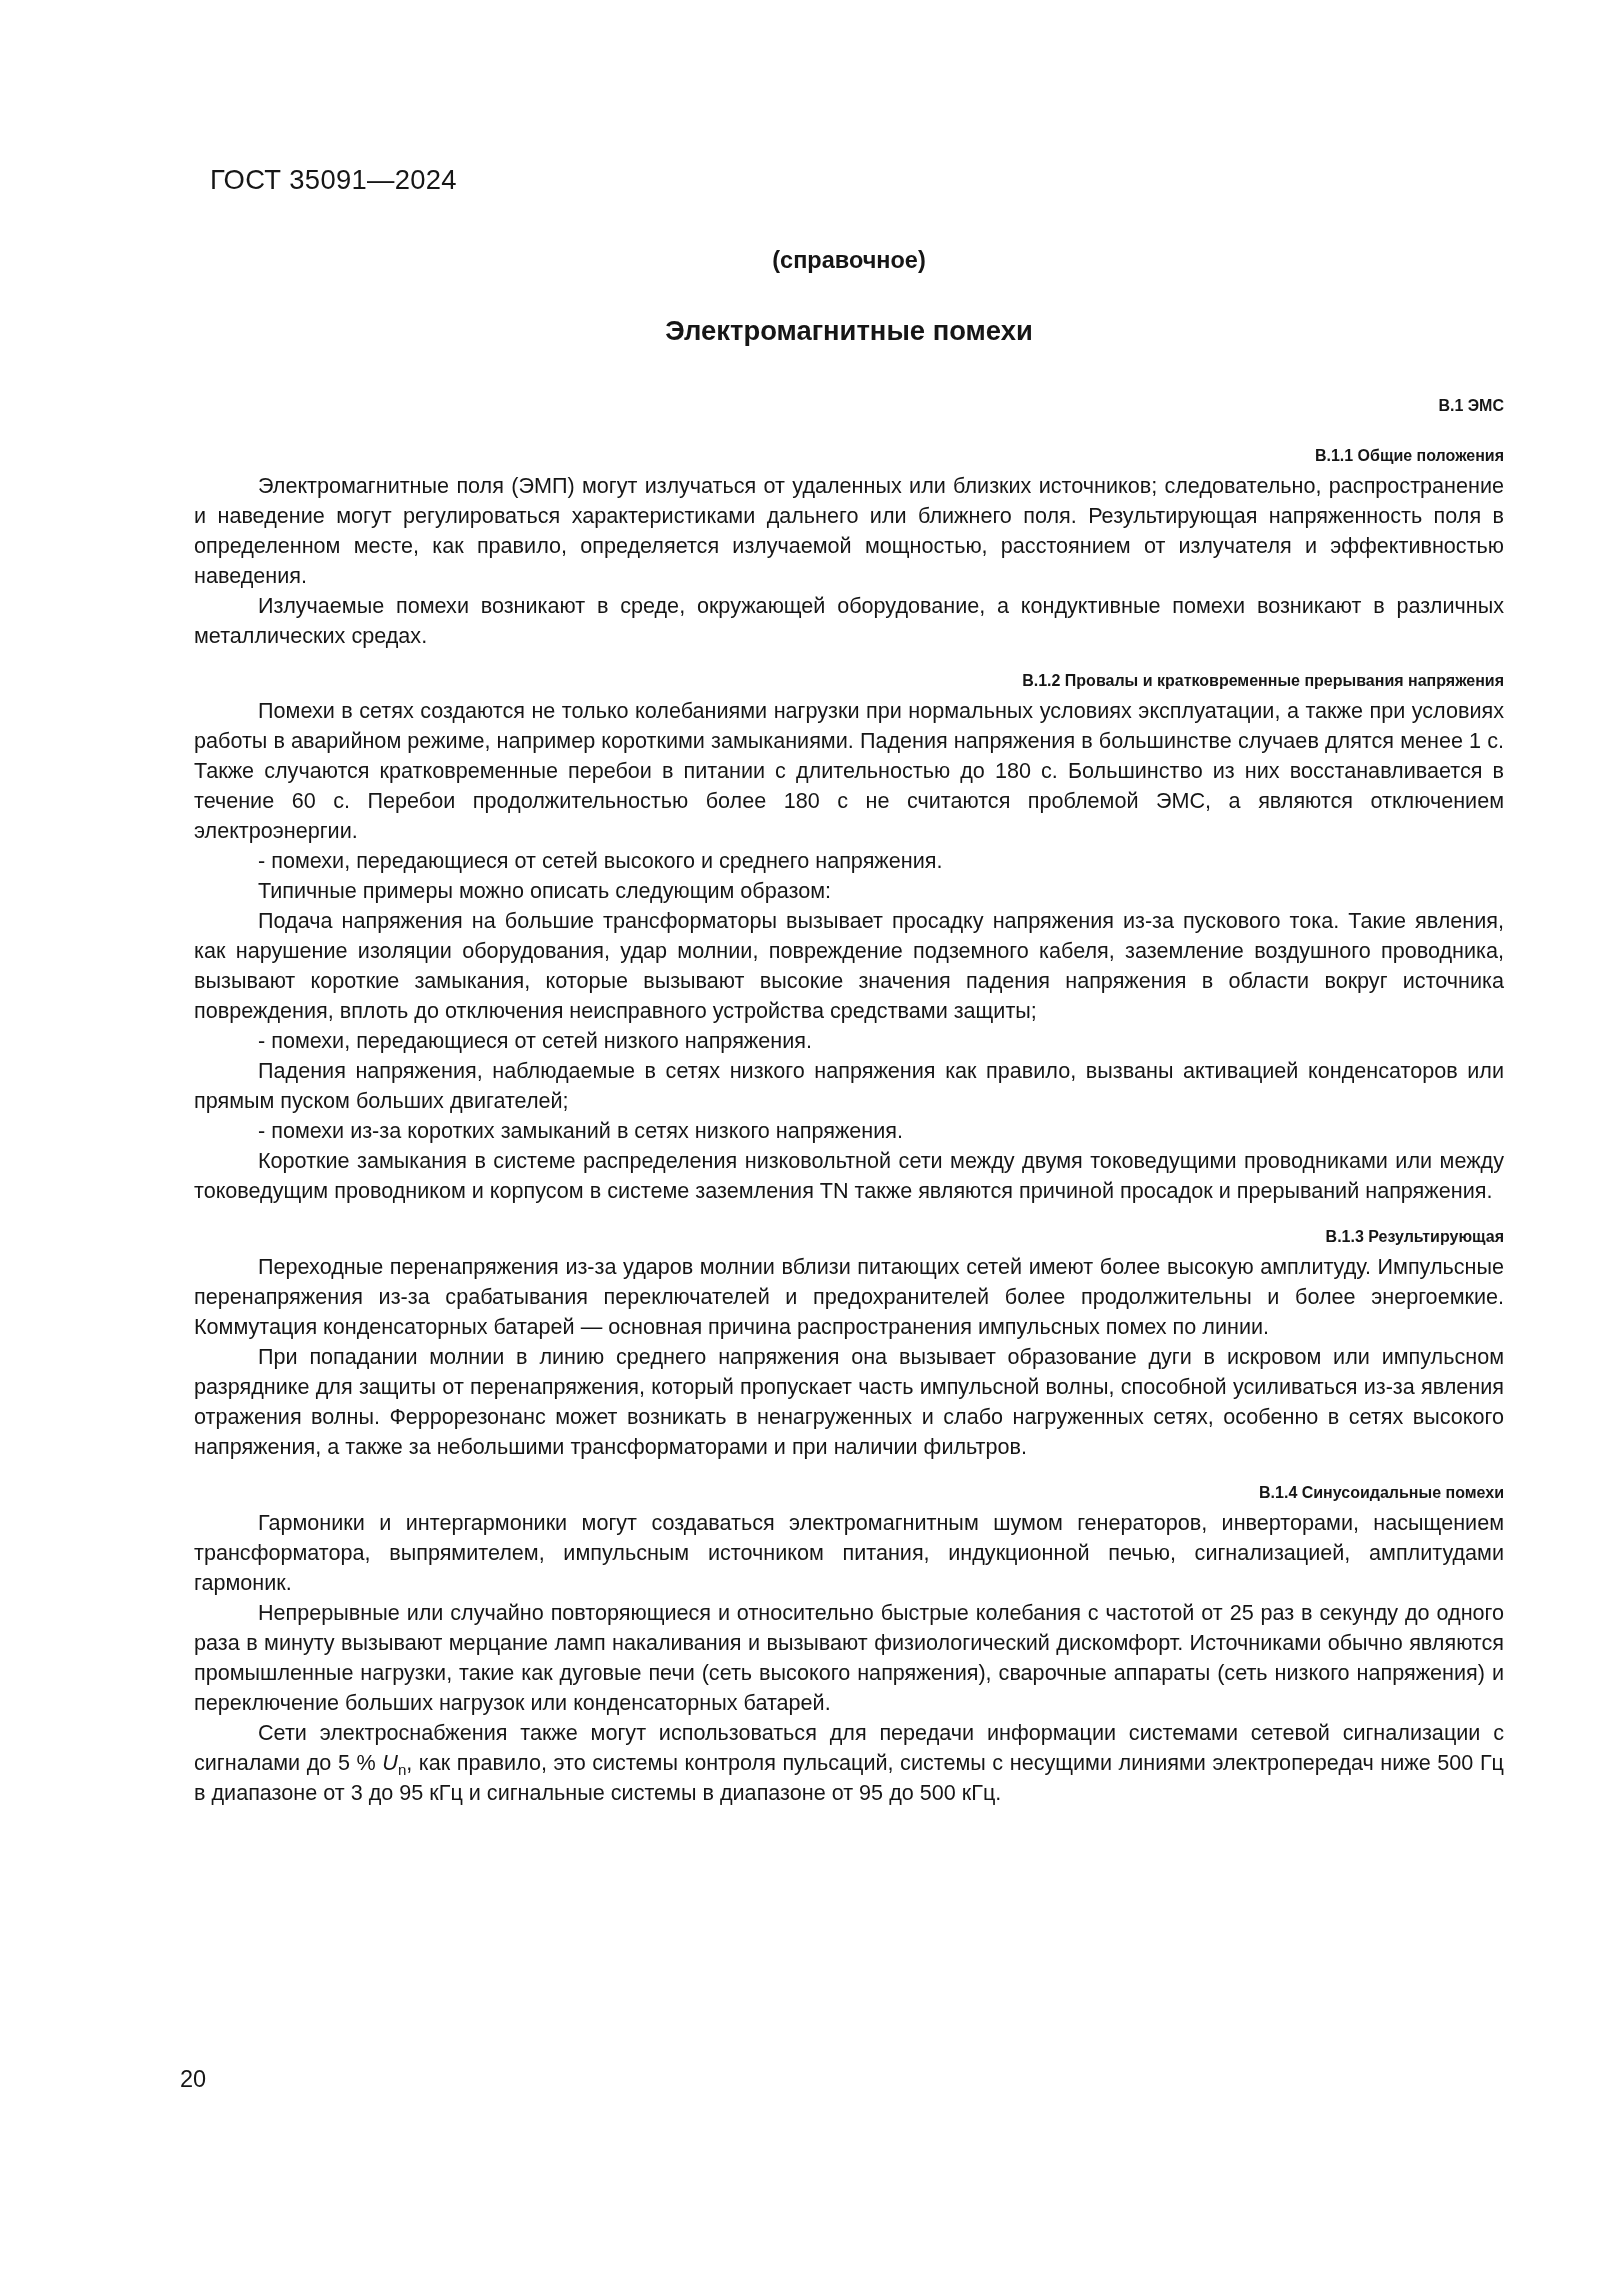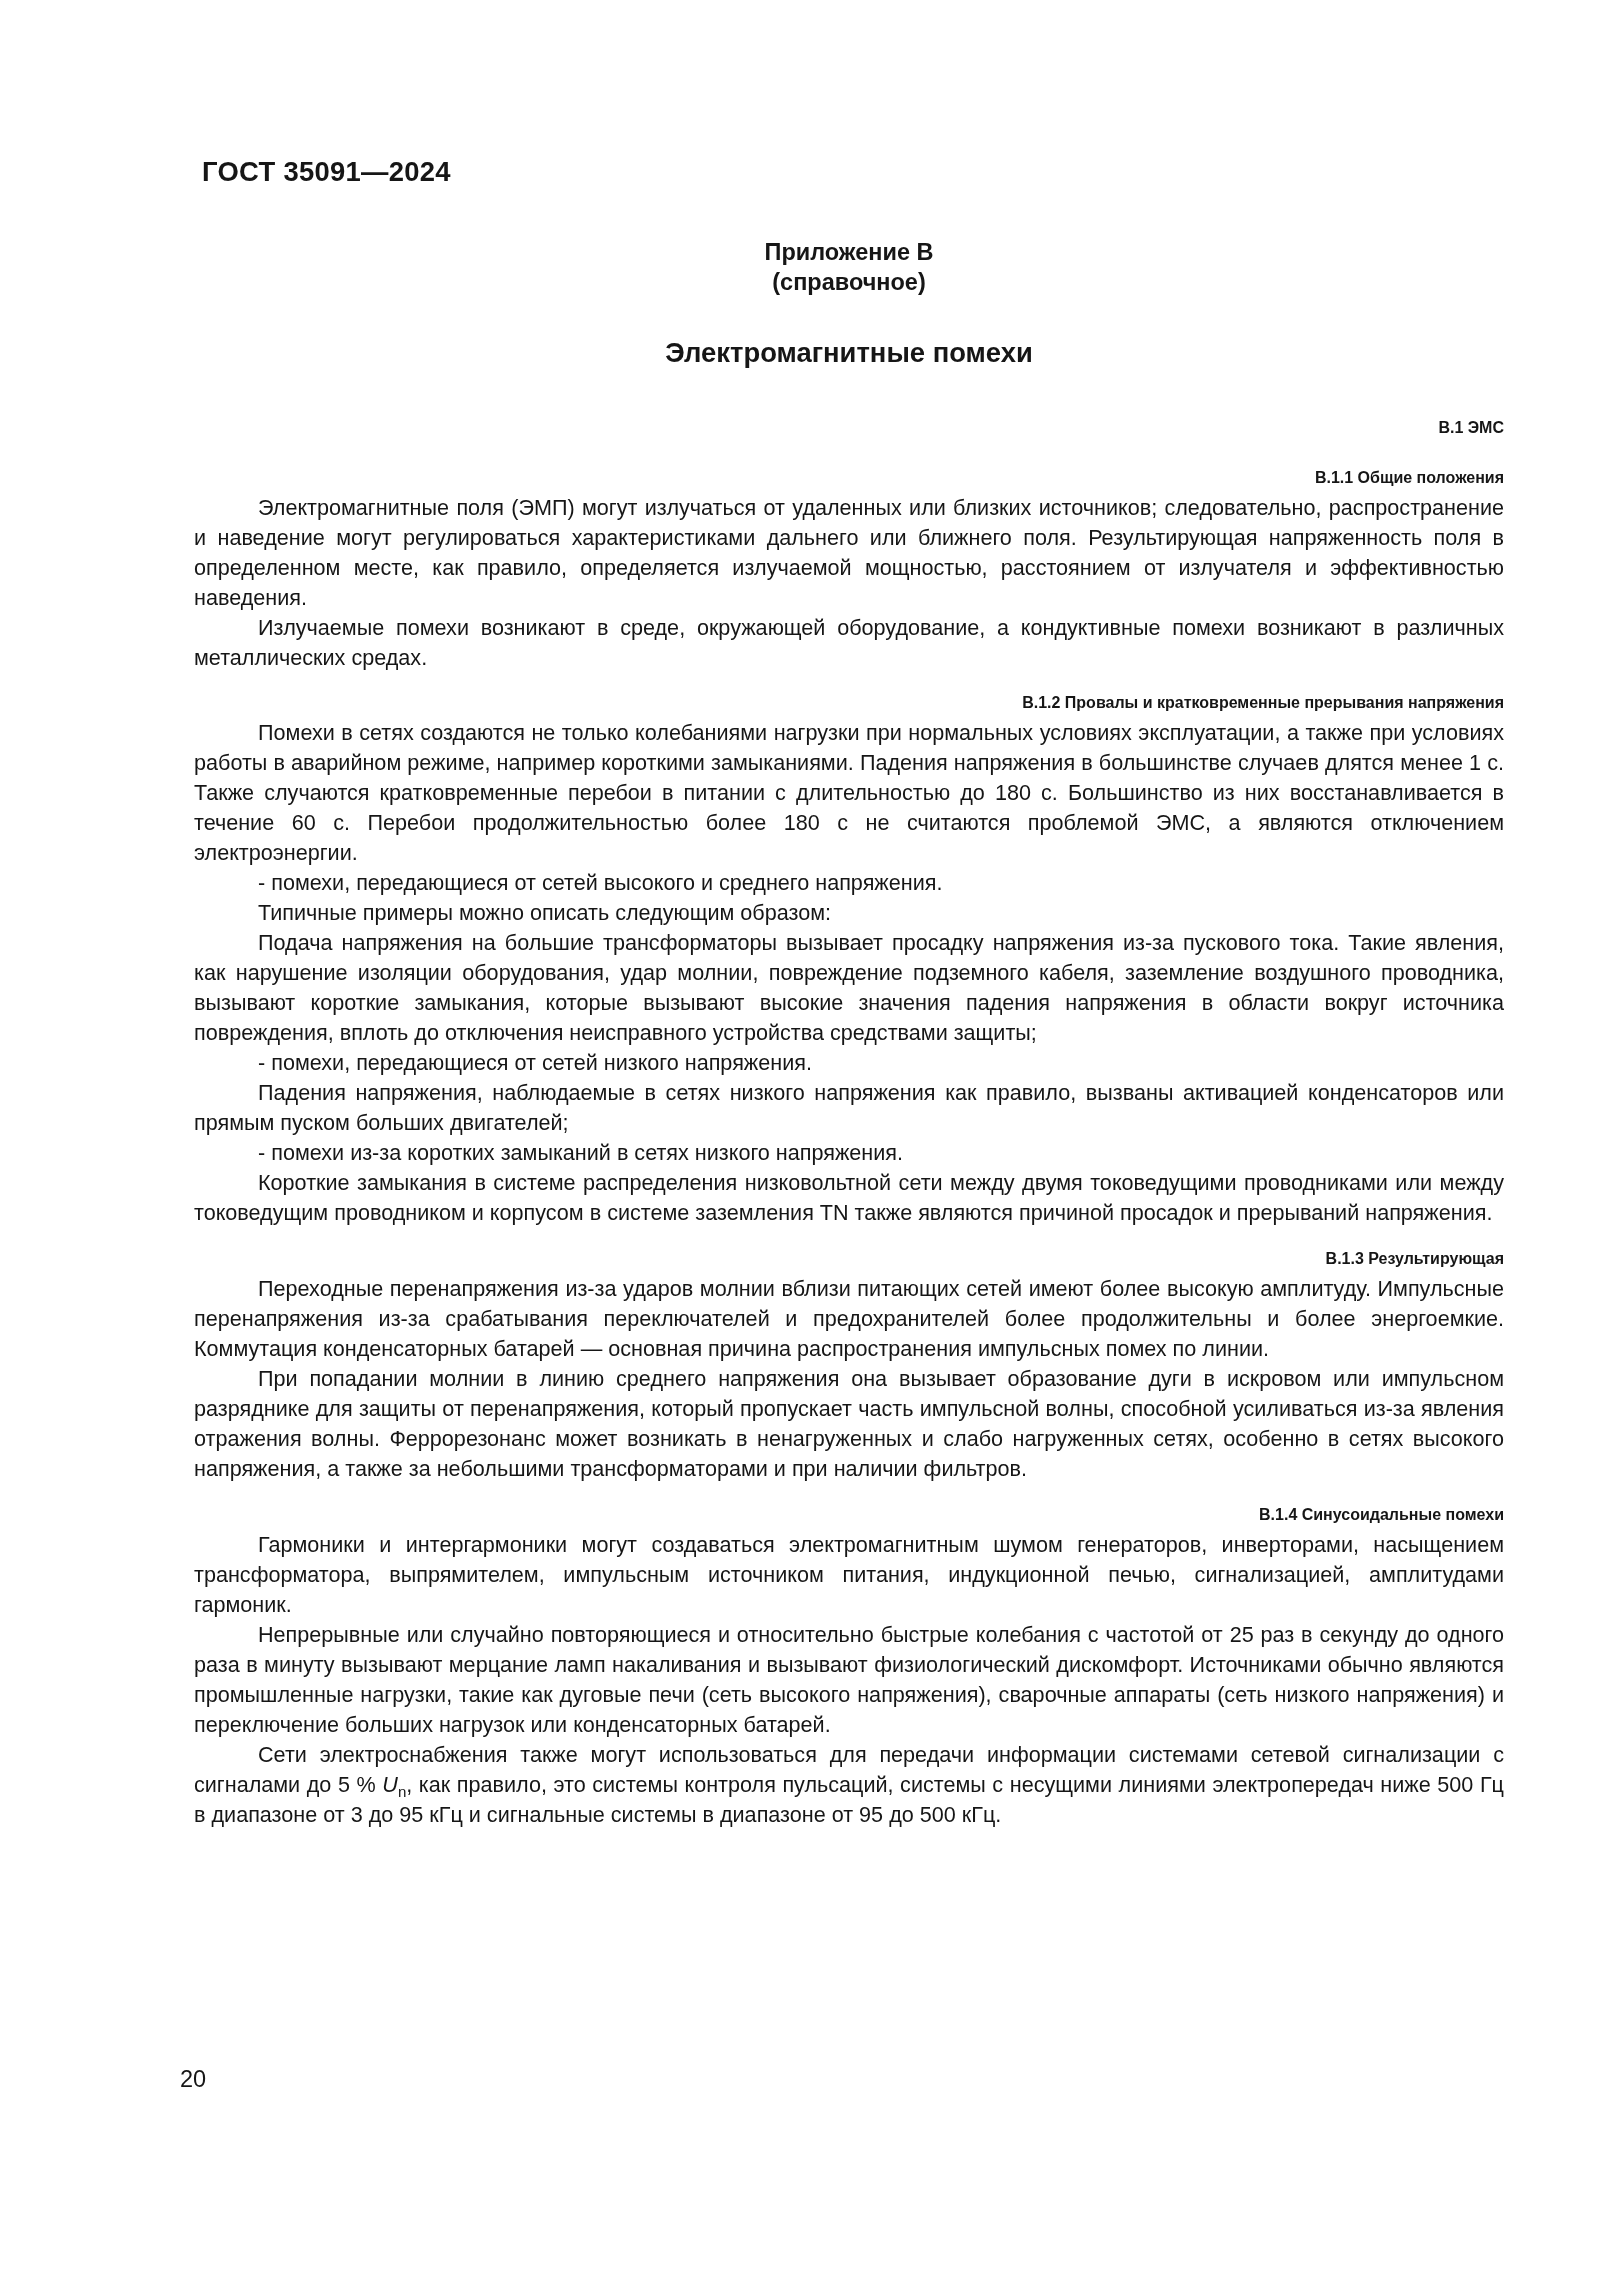--- a/index.html
+++ b/index.html
@@ -16,24 +16,24 @@
     font-family: "Liberation Sans", "DejaVu Sans", sans-serif;
     color: #161616;
   }
   .content {
     position: absolute;
     left: 194px;
     top: 149px;
     width: 1310px;
   }
   .doc-code {
-    margin: 8px;
+    margin: 16px;
     font-size: 27.4px;
     line-height: 29px;
-    font-weight: bold;
+    font-weight: normal;
     letter-spacing: 0.3px;
     text-align: left;
   }
   .title-block {
     margin-top: 51px;
     text-align: center;
   }
   .appendix-label, .appendix-note {
     font-size: 23.5px;
     line-height: 30px;
@@ -78,21 +78,20 @@
 </style>
 </head>
 <body>
 
 <div class="page">
   <div class="content">
 
     <p class="doc-code">ГОСТ 35091—2024</p>
 
     <div class="title-block">
-      <div class="appendix-label">Приложение В</div>
       <div class="appendix-note">(справочное)</div>
       <div class="appendix-title">Электромагнитные помехи</div>
     </div>
 
     <div id="sections">
         <section>
           <h2 class="section-heading">В.1 ЭМС</h2>
         </section>
         <section>
           <h2 class="section-heading">В.1.1 Общие положения</h2>

